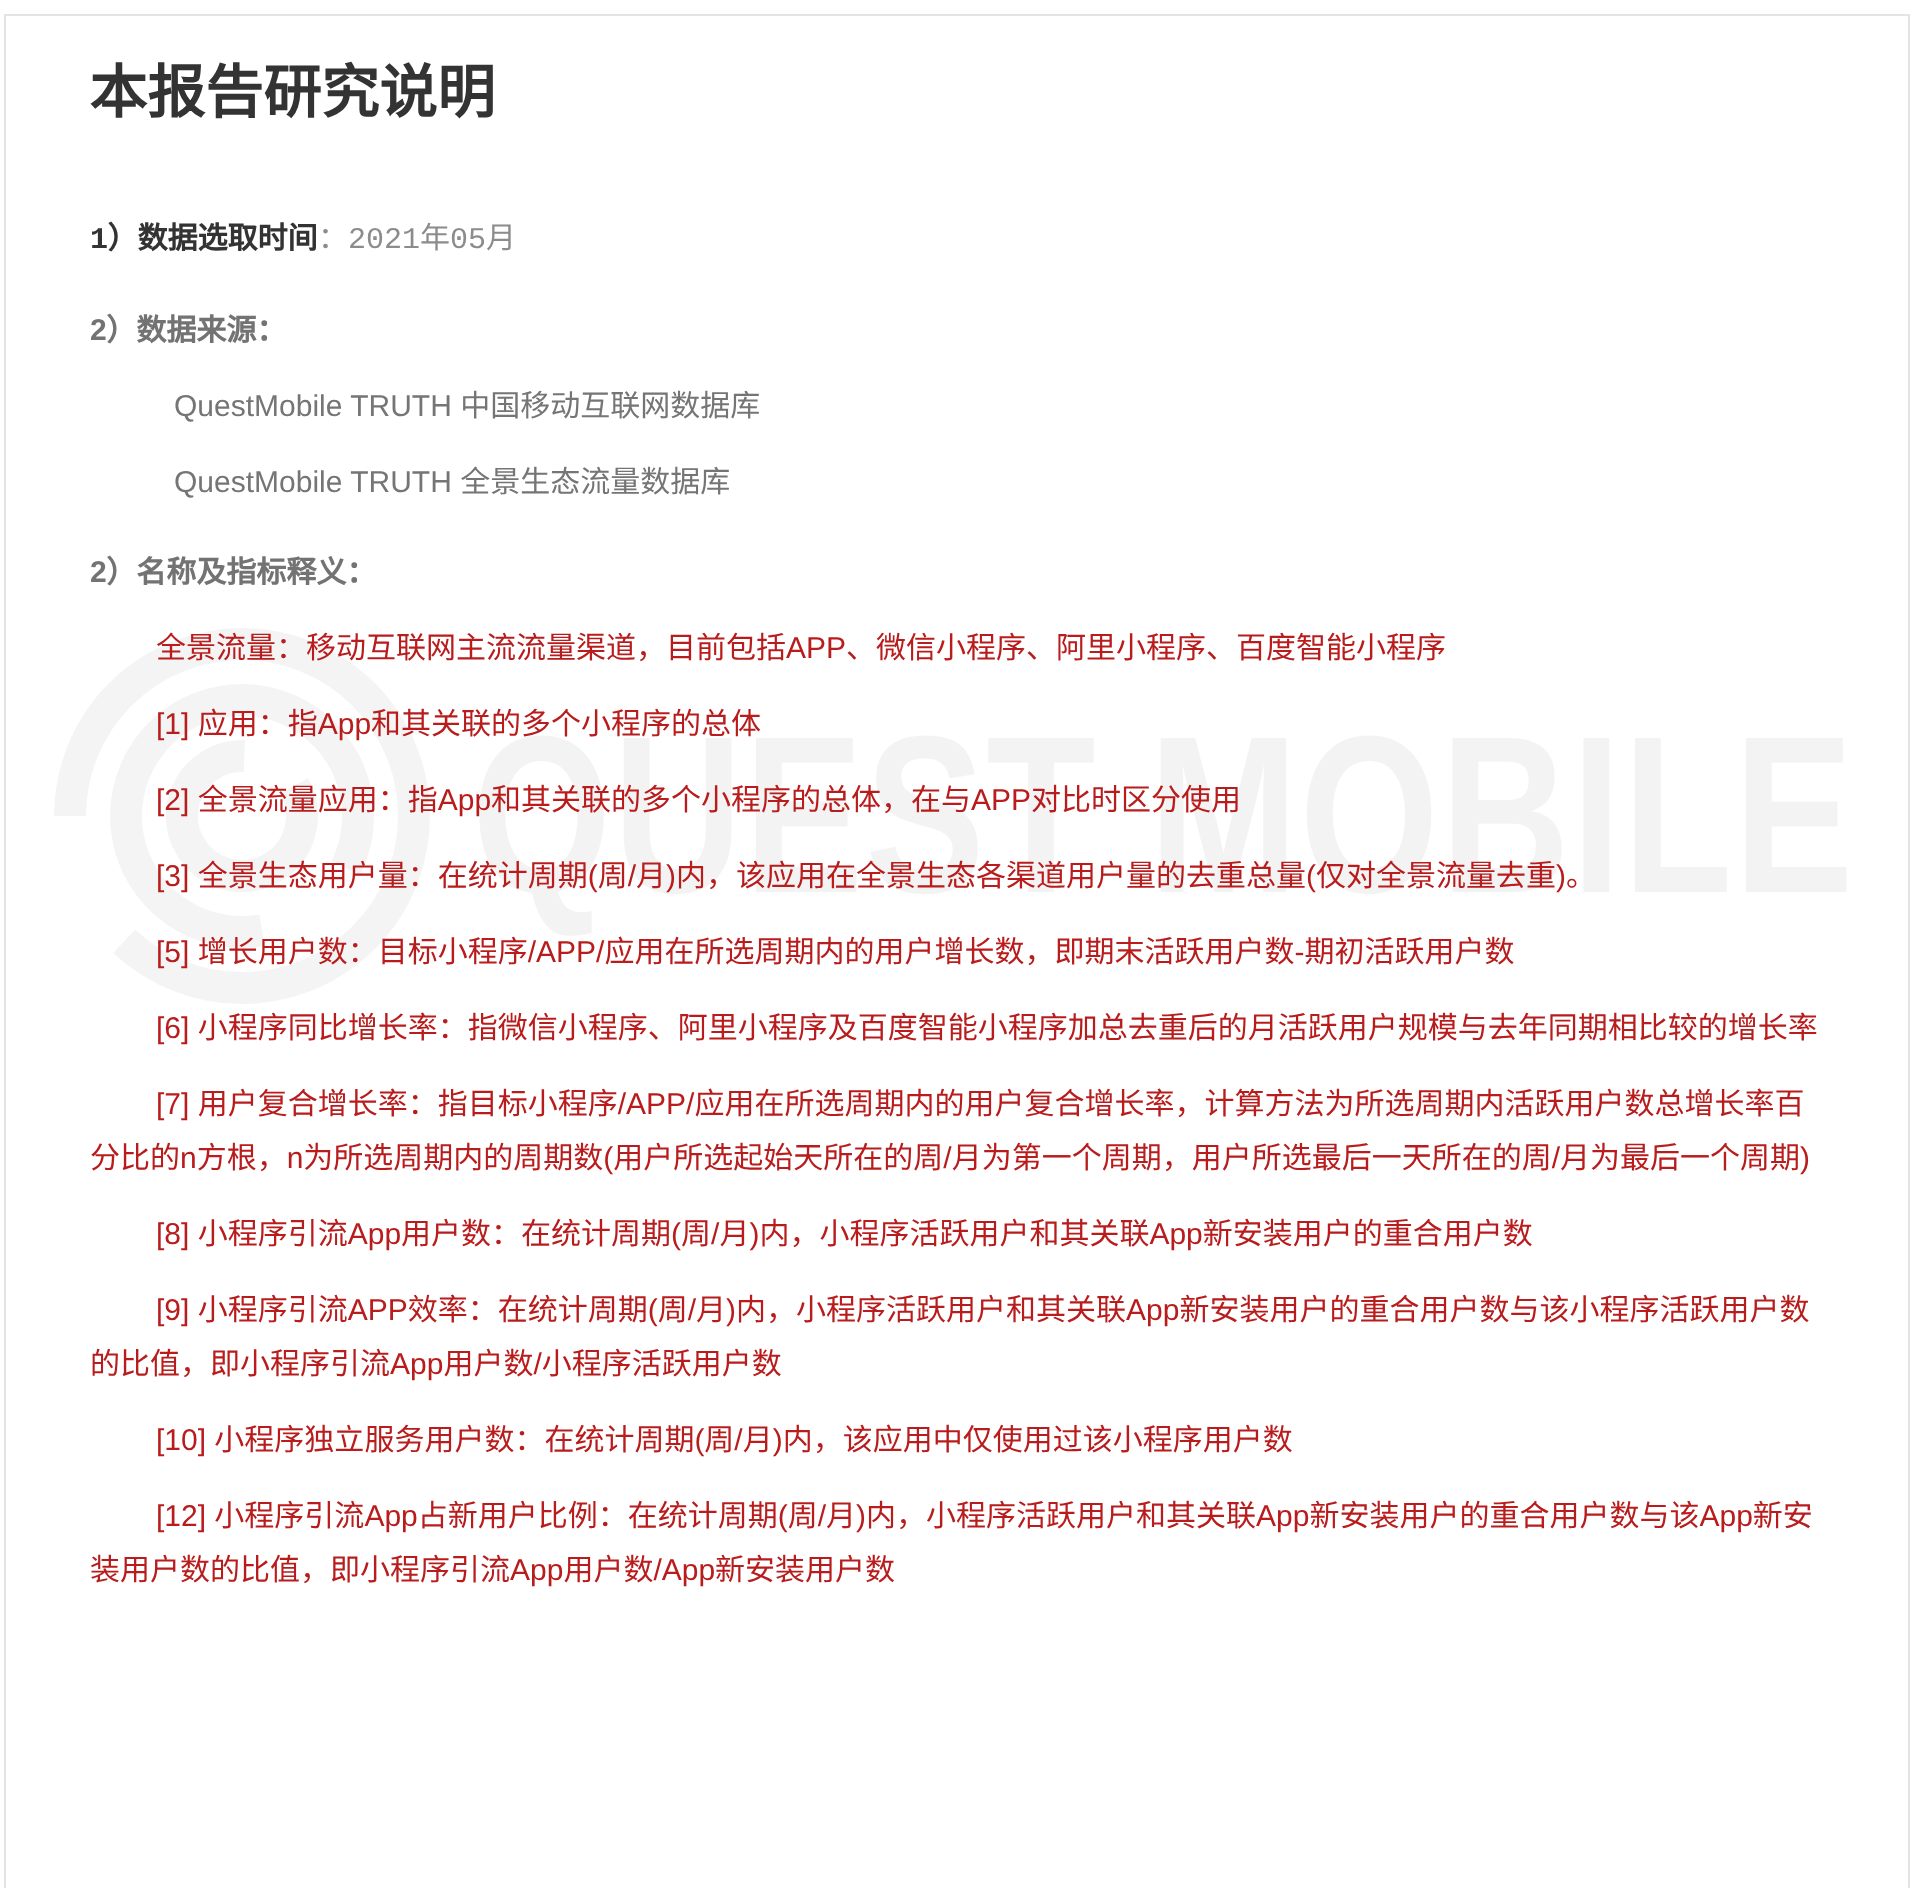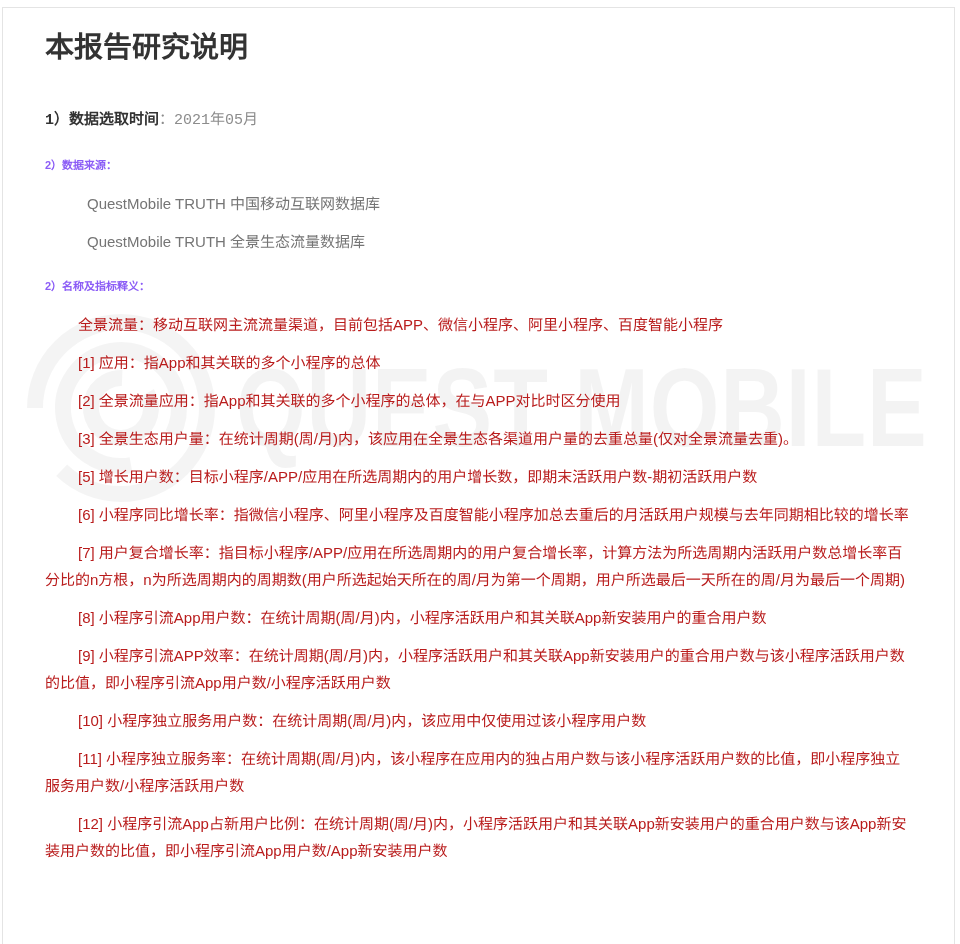--- a/index.html
+++ b/index.html
@@ -50,24 +50,24 @@
   }
   .page-title {
     margin: 0 0 8px 0;
     font-size: 29px;
     line-height: 30px;
     font-weight: 700;
     color: #333333;
   }
   .sec-label {
     margin: 18px 0 11px 0;
-    font-size: 11px;
+    font-size: 15px;
     line-height: 27px;
     font-weight: 700;
-    color: #8b5cf6;
+    color: #737373;
   }
   .para {
     margin: 11px 0;
     font-size: 15px;
     line-height: 27px;
     color: #555555;
   }
   .time-row { margin-top: 45px; font-family: Liberation Mono, monospace; }
   .time-label { font-weight: 700; color: #333333; }
   .time-value { color: #8c8c8c; font-weight: 400; }
@@ -110,17 +110,16 @@
     <p class="para def-item">全景流量：移动互联网主流流量渠道，目前包括APP、微信小程序、阿里小程序、百度智能小程序</p>
       <p class="para def-item">[1] 应用：指App和其关联的多个小程序的总体</p>
       <p class="para def-item">[2] 全景流量应用：指App和其关联的多个小程序的总体，在与APP对比时区分使用</p>
       <p class="para def-item">[3] 全景生态用户量：在统计周期(周/月)内，该应用在全景生态各渠道用户量的去重总量(仅对全景流量去重)。</p>
       <p class="para def-item">[5] 增长用户数：目标小程序/APP/应用在所选周期内的用户增长数，即期末活跃用户数-期初活跃用户数</p>
       <p class="para def-item">[6] 小程序同比增长率：指微信小程序、阿里小程序及百度智能小程序加总去重后的月活跃用户规模与去年同期相比较的增长率</p>
       <p class="para def-item">[7] 用户复合增长率：指目标小程序/APP/应用在所选周期内的用户复合增长率，计算方法为所选周期内活跃用户数总增长率百分比的n方根，n为所选周期内的周期数(用户所选起始天所在的周/月为第一个周期，用户所选最后一天所在的周/月为最后一个周期)</p>
       <p class="para def-item">[8] 小程序引流App用户数：在统计周期(周/月)内，小程序活跃用户和其关联App新安装用户的重合用户数</p>
       <p class="para def-item">[9] 小程序引流APP效率：在统计周期(周/月)内，小程序活跃用户和其关联App新安装用户的重合用户数与该小程序活跃用户数的比值，即小程序引流App用户数/小程序活跃用户数</p>
       <p class="para def-item">[10] 小程序独立服务用户数：在统计周期(周/月)内，该应用中仅使用过该小程序用户数</p>
-      <p class="para def-item">[11] 小程序独立服务率：在统计周期(周/月)内，该小程序在应用内的独占用户数与该小程序活跃用户数的比值，即小程序独立服务用户数/小程序活跃用户数</p>
       <p class="para def-item">[12] 小程序引流App占新用户比例：在统计周期(周/月)内，小程序活跃用户和其关联App新安装用户的重合用户数与该App新安装用户数的比值，即小程序引流App用户数/App新安装用户数</p>
 
   </div>
 </div>
 
 </body></html>

